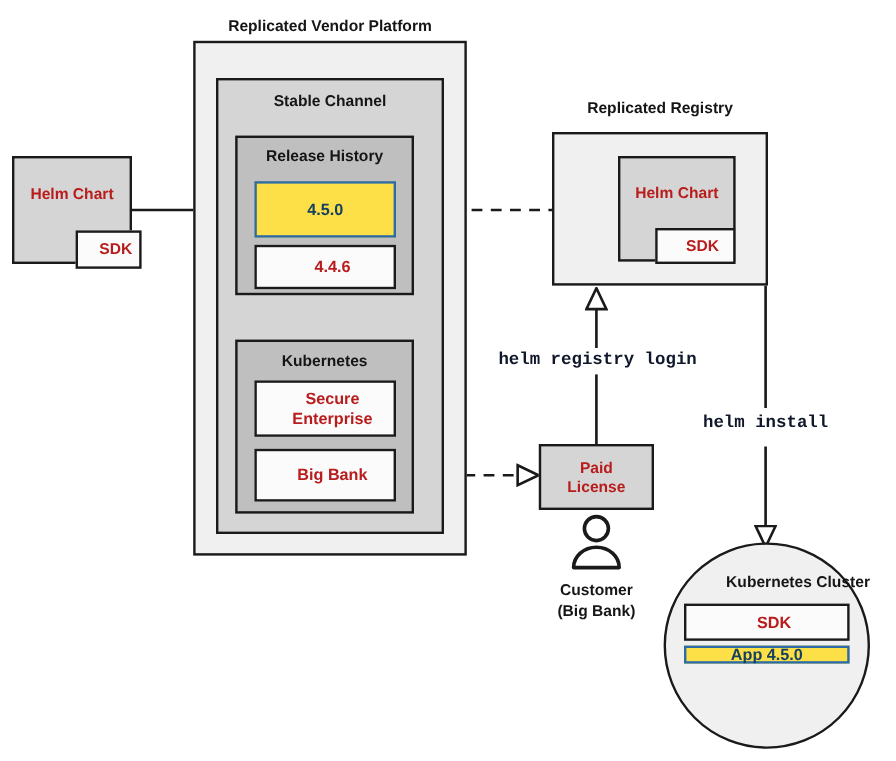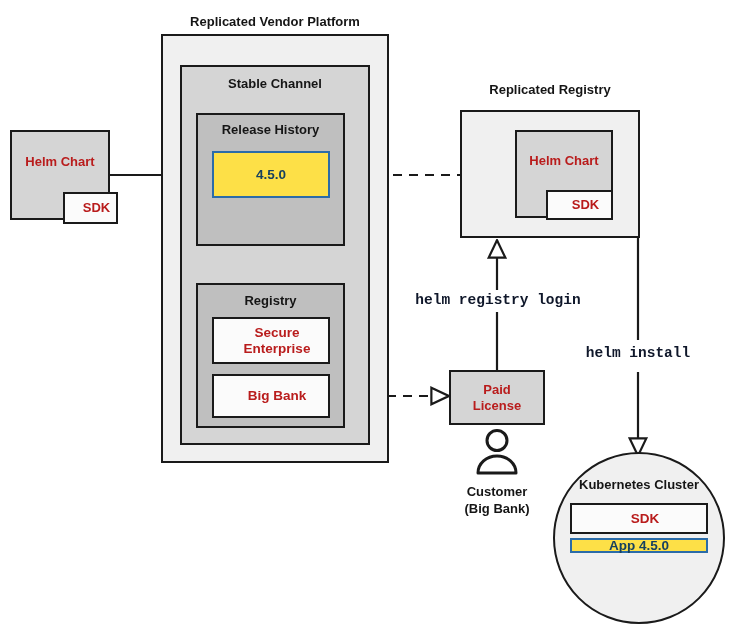--- a/index.html
+++ b/index.html
@@ -132,23 +132,26 @@
 
   <div class="node fill-gray" style="left:180px; top:65px; width:190px; height:380px;"></div>
   <div class="inner-title" style="left:180px; width:190px; top:76px;">Stable Channel</div>
 
   <div class="node fill-midgray" style="left:196px; top:113px; width:149px; height:133px;"></div>
   <div class="inner-title" style="left:196px; width:149px; top:122px;">Release History</div>
 
   <div class="node fill-blue" style="left:212px; top:151px; width:118px; height:47px; font-size:13.5px;">
     <span>4.5.0</span>
   </div>
+  <div class="node fill-white" style="left:212px; top:204px; width:118px; height:37px; font-size:13.5px;">
+    <span>4.4.6</span>
+  </div>
 
   <div class="node fill-midgray" style="left:196px; top:283px; width:149px; height:145px;"></div>
-  <div class="inner-title" style="left:196px; width:149px; top:293px;">Registry</div>
+  <div class="inner-title" style="left:196px; width:149px; top:293px;">Kubernetes</div>
 
   <div class="node fill-white" style="left:212px; top:374px; width:118px; height:44px; font-size:13.5px;">
     <span>Big Bank</span>
   </div>
   <div class="node fill-white" style="left:212px; top:317px; width:118px; height:47px; font-size:13.5px;
               white-space:pre-line;">
     <span>Secure
 Enterprise</span>
   </div>
 
@@ -176,21 +179,21 @@
   <svg class="person-icon" style="left:472px; top:428px; width:50px; height:50px;" viewBox="0 0 50 50" xmlns="http://www.w3.org/2000/svg">
     <circle cx="25" cy="12.5" r="10" fill="none" stroke="#1a1a1a" stroke-width="3"></circle>
     <path d="M 6 45 A 19 17 0 0 1 44 45 Z" fill="none" stroke="#1a1a1a" stroke-width="3" stroke-linejoin="round"></path>
   </svg>
 
   <div class="lbl" style="left:437px; top:484px; width:120px; font-size:13px; line-height:1.3;">Customer
 (Big Bank)</div>
 
   <div class="circle-node" style="left:553px; top:452px; width:172px; height:172px;"></div>
 
-  <div class="inner-title" style="left:553px; width:172px; top:477px;">Kubernetes Cluster</div>
+  <div class="inner-title" style="left:553px; width:172px; top:477px;text-align:right;">Kubernetes Cluster</div>
 
   <div class="node fill-white" style="left:570px; top:503px; width:138px; height:31px; font-size:13.5px;">
     <span>SDK</span>
   </div>
   <div class="node fill-blue" style="left:570px; top:538px; width:138px; height:15px; font-size:13.5px;">
     <span>App 4.5.0</span>
   </div>
 
 </div>
 

